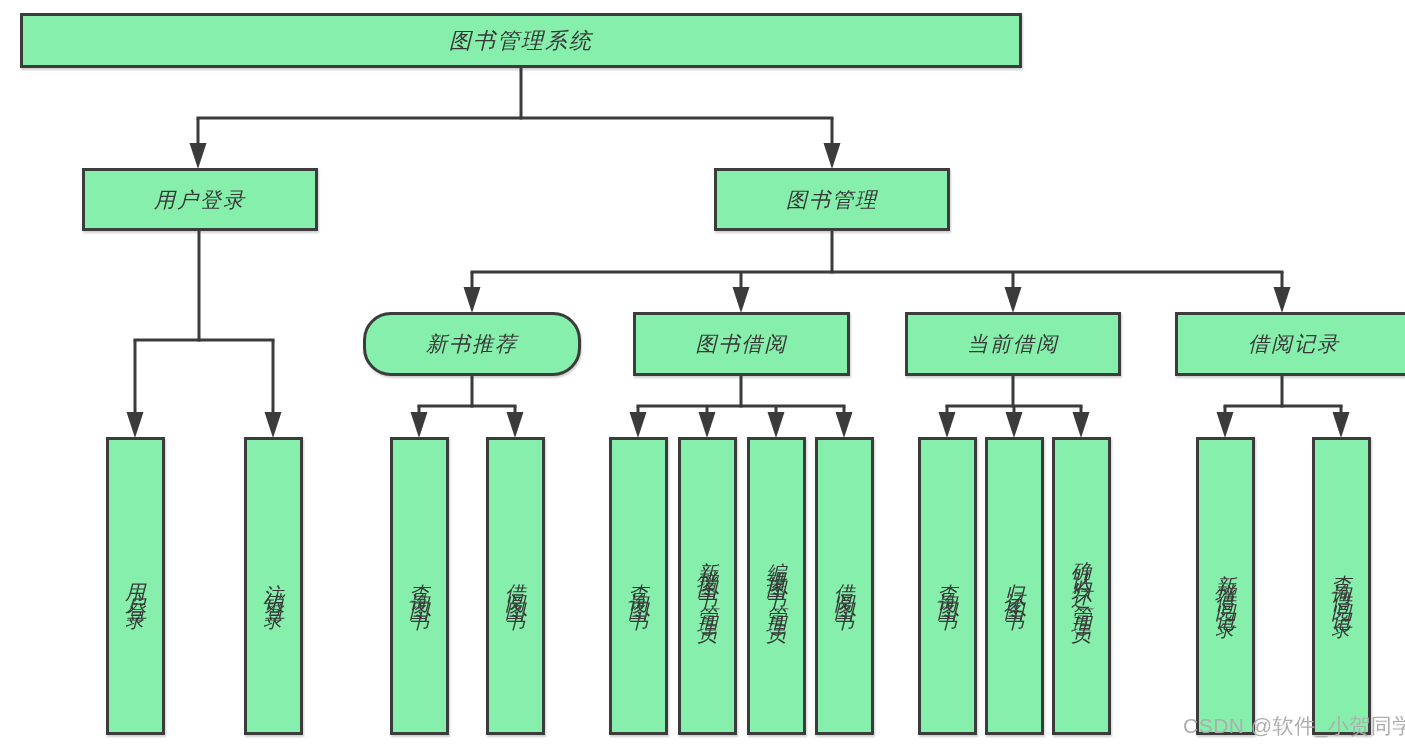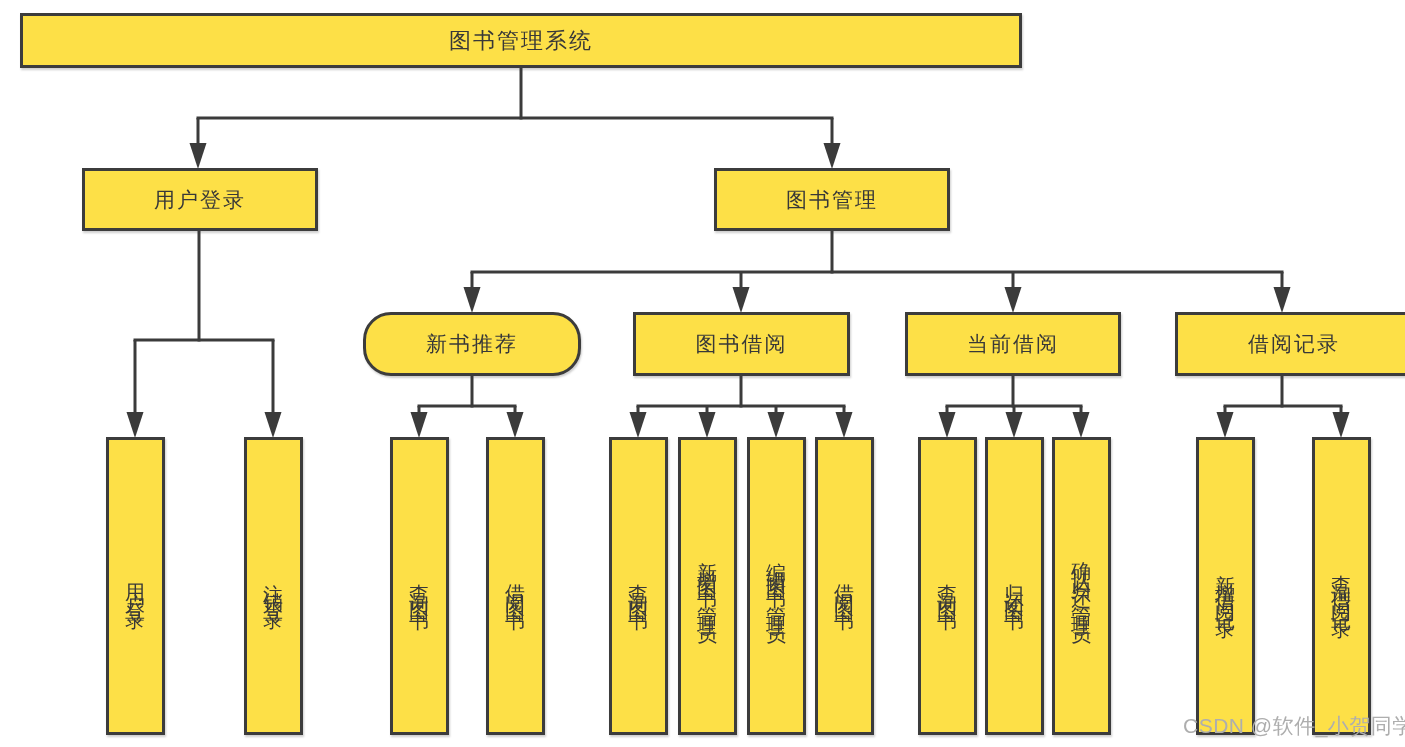--- a/index.html
+++ b/index.html
@@ -14,27 +14,28 @@
   .wires {
     position: absolute;
     left: 0; top: 0;
     width: 1405px; height: 747px;
     pointer-events: none;
   }
   .box {
     position: absolute;
     box-sizing: border-box;
     border: 3px solid #3c3c3c;
-    background: #fde047;
+    background: #86efac;
     display: flex;
     align-items: center;
     justify-content: center;
     color: #383838;
     box-shadow: 1px 2px 2px rgba(60,60,60,0.25);
     z-index: 2;
+    font-style: italic;
   }
   .hbox { font-size: 21px; letter-spacing: 2px; }
   .root-box { font-size: 22px; }
   .vbox { font-size: 20px; }
   .vbox > span {
     writing-mode: vertical-rl;
     text-orientation: mixed;
     letter-spacing: 9px;
     line-height: 1;
     white-space: nowrap;

